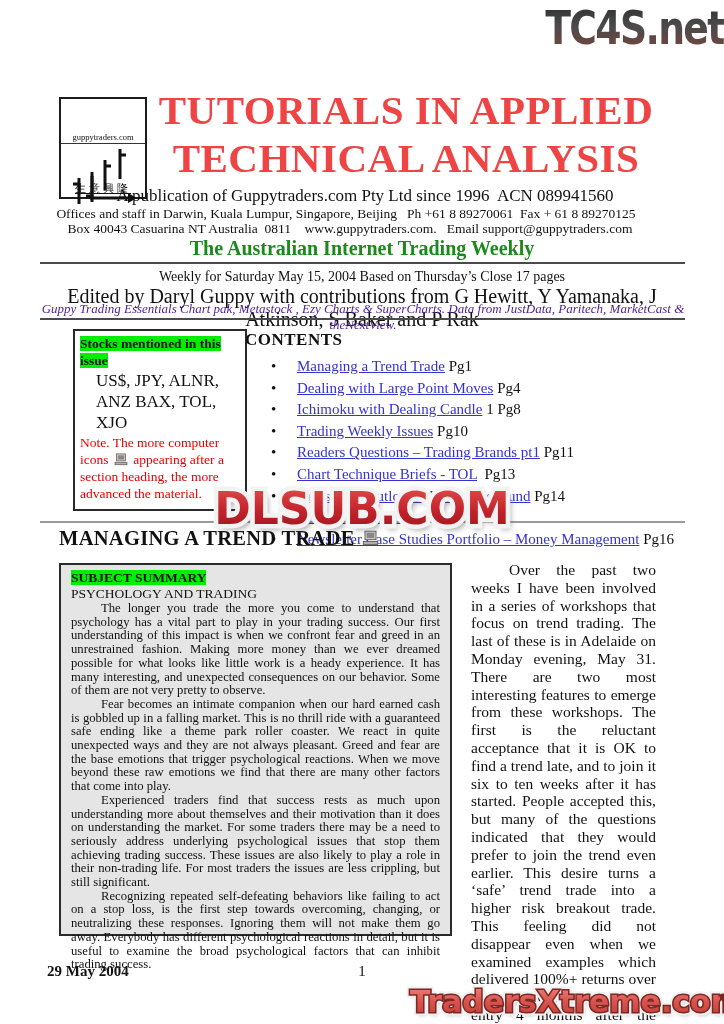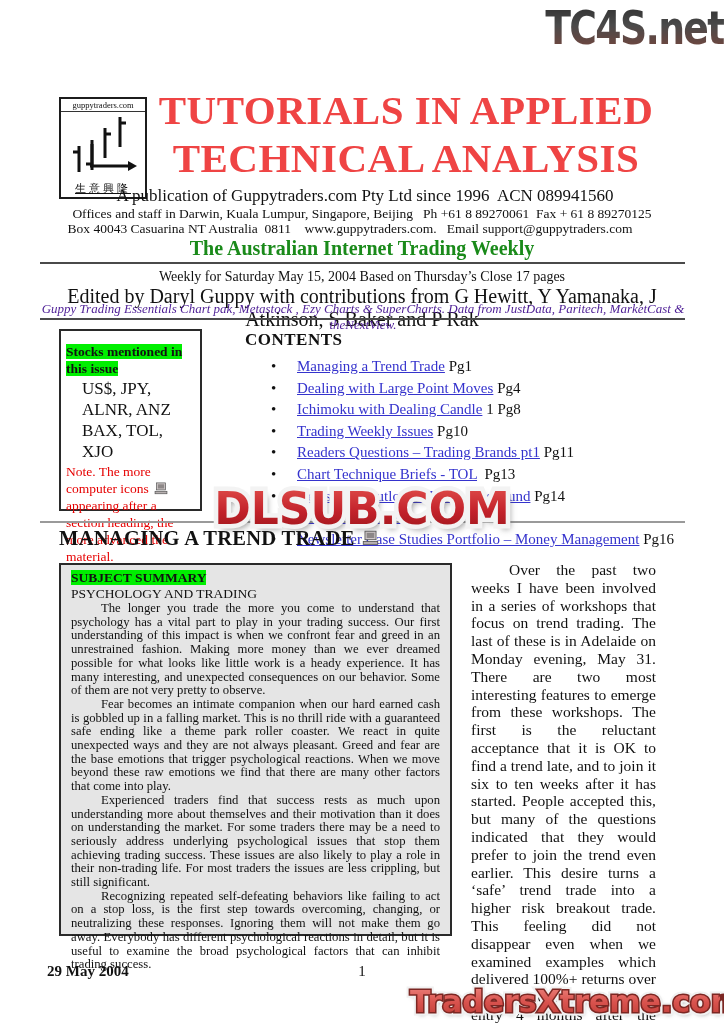--- a/index.html
+++ b/index.html
@@ -10,44 +10,44 @@
   
   .tc4s{position:absolute;top:4px;right:0px;font-family:"DejaVu Sans",sans-serif;
         font-weight:bold;font-size:46px;letter-spacing:-2px;line-height:1;
         transform:scale(.82,1.02);transform-origin:100% 0;
         background:linear-gradient(180deg,#303030 0%,#4a4a4a 45%,#75463d 100%);
         -webkit-background-clip:text;background-clip:text;color:transparent;}
 
   
   .logo-box{position:absolute;left:59px;top:97px;width:88px;height:102px;border:2px solid #1c1c1c;
             box-sizing:border-box;background:#fff;text-align:center;}
-  .logo-site{font-size:8.5px;border-bottom:1px solid #333;padding:1px 0 1px;letter-spacing:0;}
+  .logo-site{font-size:8.5px;border-bottom:1px solid #333;padding:1px 0 1px;letter-spacing:0;margin-top:32px;}
   .logo-cn{position:absolute;bottom:1px;left:0;right:0;font-size:11px;letter-spacing:3px;
            text-decoration:underline;}
   .logo-chart{display:block;margin:2px auto 0;}
 
   .title{position:absolute;left:142px;top:86px;width:528px;text-align:center;color:#ef4444;
          font-weight:bold;font-size:41px;line-height:48px;letter-spacing:.5px;}
   .pub-line{position:absolute;left:40px;top:186px;width:650px;text-align:center;font-size:17px;}
-  .off-line{position:absolute;left:40px;top:206px;width:644px;text-align:center;font-size:13.5px;}
+  .off-line{position:absolute;left:24px;top:206px;width:644px;text-align:center;font-size:13.5px;}
   .addr-line{position:absolute;left:28px;top:221px;width:644px;text-align:center;font-size:13.5px;}
   .tagline{position:absolute;left:40px;top:237px;width:644px;text-align:center;font-size:20px;
            font-weight:bold;color:#1a8a1a;}
 
   .hr-dark{position:absolute;left:40px;width:645px;height:2px;background:#4a4a4a;}
   .hr-gray{position:absolute;left:40px;width:645px;height:2px;background:#9a9a9a;}
 
   .iss1{position:absolute;left:40px;top:269px;width:644px;text-align:center;font-size:14px;}
   .iss2{position:absolute;left:40px;top:285px;width:644px;text-align:center;font-size:20px;}
   .iss3{position:absolute;left:18px;top:301px;width:690px;text-align:center;font-size:13px;
         font-style:italic;color:#4c1d95;}
 
   
-  .stocks-box{position:absolute;left:59px;top:329px;width:143px;height:182px;border:2px solid #2a2a2a;
-              box-sizing:border-box;padding:12px 5px;background:#fff;}
+  .stocks-box{position:absolute;left:73px;top:329px;width:174px;height:182px;border:2px solid #2a2a2a;
+              box-sizing:border-box;padding:4px 5px;background:#fff;}
   .hl{background:#00ef00;font-weight:bold;}
   .stocks-head{font-size:13.5px;line-height:17px;}
   .stocks-list{font-size:17px;line-height:21px;margin:1px 16px 0;}
   .stocks-note{font-size:13.5px;line-height:17px;color:#e60000;margin-top:1px;}
   .pc-icon{display:inline-block;vertical-align:-2px;margin:0 2px;}
 
   
   .toc-wrap{position:absolute;left:245px;top:330px;width:436px;}
   .toc-head{font-size:17px;font-weight:bold;letter-spacing:.5px;}
   .toc{list-style:none;margin:6px 0 0;padding:0;}

